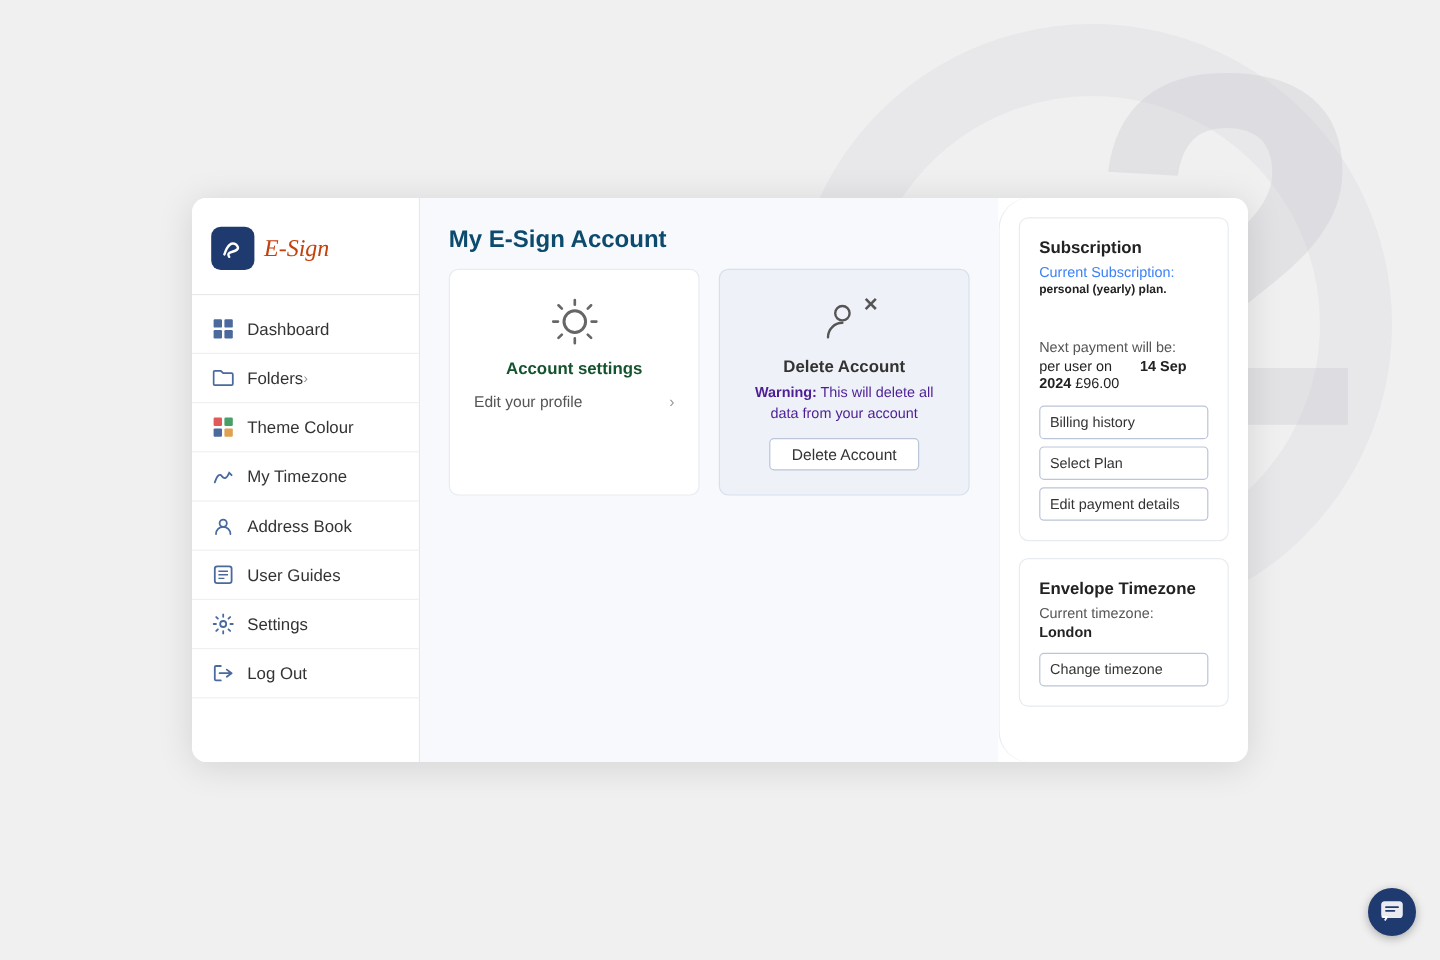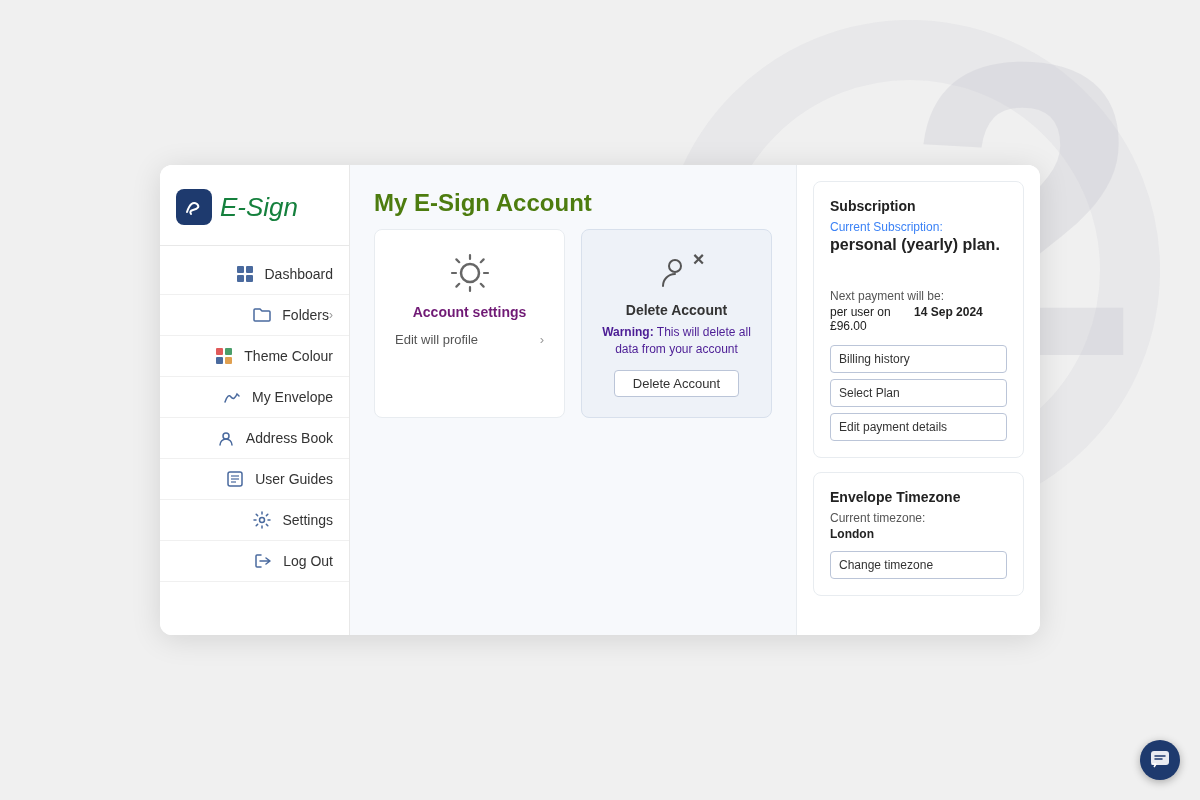--- a/index.html
+++ b/index.html
@@ -82,34 +82,34 @@
       display: flex;
       align-items: center;
       justify-content: center;
       color: white;
       font-size: 16px;
       font-style: italic;
       font-weight: bold;
     }
 
     .logo-text {
-      font-size: 26px;
-      color: #15803d;
-      font-family: Liberation Sans, sans-serif;
+      font-size: 20px;
+      color: #c2410c;
+      font-family: Liberation Serif, serif;
       font-style: italic;
     }
 
     .logo-text span {
       font-weight: normal;
     }
 
     .nav-item {
       display: flex;
       align-items: center;
-      justify-content: flex-end;
+      justify-content: flex-start;
       padding: 10px 16px;
       cursor: pointer;
       color: #333;
       font-size: 14px;
       border-bottom: 1px solid #f0f0f0;
       text-decoration: none;
     }
 
     .nav-item-left {
       display: flex;
@@ -127,23 +127,23 @@
       font-size: 15px;
       flex-shrink: 0;
     }
 
     .nav-chevron {
       color: #999;
       font-size: 12px;
     }
 
     .page-title {
-      font-size: 24px;
+      font-size: 20px;
       font-weight: 600;
-      color: #4d7c0f;
+      color: #0c4a6e;
       margin-bottom: 12px;
     }
 
     .cards-row {
       display: flex;
       gap: 16px;
     }
 
     .card {
       background: #fff;
@@ -164,21 +164,21 @@
       color: #555;
       margin-bottom: 8px;
       width: 100%;
       display: flex;
       justify-content: center;
     }
 
     .card-title {
       font-size: 14px;
       font-weight: 600;
-      color: #701a75;
+      color: #14532d;
       margin-bottom: 8px;
       text-align: center;
       width: 100%;
     }
 
     .card-link {
       display: flex;
       align-items: center;
       justify-content: space-between;
       width: 100%;
@@ -259,21 +259,21 @@
       margin-bottom: 6px;
     }
 
     .info-card-label {
       font-size: 12px;
       color: #3b82f6;
       margin-bottom: 2px;
     }
 
     .info-card-value {
-      font-size: 16px;
+      font-size: 10px;
       color: #222;
       font-weight: 700;
       margin-bottom: 8px;
     }
 
     .info-card-next {
       font-size: 12px;
       color: #555;
       margin-bottom: 2px;
       margin-top: 35px;
@@ -346,27 +346,28 @@
       gap: 0;
     }
 
     .center-content {
       flex: 1;
       padding: 24px;
       background: #f7f9fc;
     }
 
     .right-sidebar {
-      width: 244px;
+      width: 208px;
       background: #fff;
       border-left: 1px solid #e8ecf0;
       padding: 16px;
       display: flex;
       flex-direction: column;
       gap: 14px;
+      border-radius: 26px;
     }
   </style>
 </head>
 <body>
 
 <div class="bg-decoration">2</div>
 <div class="bg-circle"></div>
 
 <div class="main-card">
 
@@ -422,21 +423,21 @@
       </div>
     </div>
 
     <div class="nav-item">
       <div class="nav-item-left">
         <div class="nav-icon">
           <svg width="18" height="18" viewBox="0 0 18 18" fill="none">
             <path d="M2 14 Q5 5 8 9 Q11 13 14 6 L16 8" stroke="#4a6a9e" stroke-width="1.5" fill="none" stroke-linecap="round"></path>
           </svg>
         </div>
-        <span>My Envelope</span>
+        <span>My Timezone</span>
       </div>
     </div>
 
     <div class="nav-item">
       <div class="nav-item-left">
         <div class="nav-icon">
           <svg width="18" height="18" viewBox="0 0 18 18" fill="none">
             <circle cx="9" cy="7" r="3" stroke="#4a6a9e" stroke-width="1.5" fill="none"></circle>
             <path d="M3 16C3 12.7 5.7 10 9 10s6 2.7 6 6" stroke="#4a6a9e" stroke-width="1.5" fill="none" stroke-linecap="round"></path>
           </svg>
@@ -493,21 +494,21 @@
 
         <div class="card account-settings-card">
           <div class="card-icon-large">
             <svg width="46" height="46" viewBox="0 0 46 46" fill="none">
               <circle cx="23" cy="23" r="9" stroke="#666" stroke-width="2.5" fill="none"></circle>
               <path d="M23 5v4M23 37v4M5 23h4M37 23h4M9.4 9.4l2.8 2.8M33.8 33.8l2.8 2.8M9.4 36.6l2.8-2.8M33.8 12.2l2.8-2.8" stroke="#666" stroke-width="2.2" stroke-linecap="round"></path>
             </svg>
           </div>
           <div class="card-title">Account settings</div>
           <div class="card-link">
-            <span>Edit will profile</span>
+            <span>Edit your profile</span>
             <span style="color:#999;">›</span>
           </div>
         </div>
 
         <div class="card delete-account-card">
           <div class="delete-icon-wrap">
             <svg width="36" height="36" viewBox="0 0 36 36" fill="none">
               <circle cx="16" cy="12" r="6" stroke="#555" stroke-width="2" fill="none"></circle>
               <path d="M4 32C4 25.4 9.4 20 16 20" stroke="#555" stroke-width="2" fill="none" stroke-linecap="round"></path>
             </svg>

